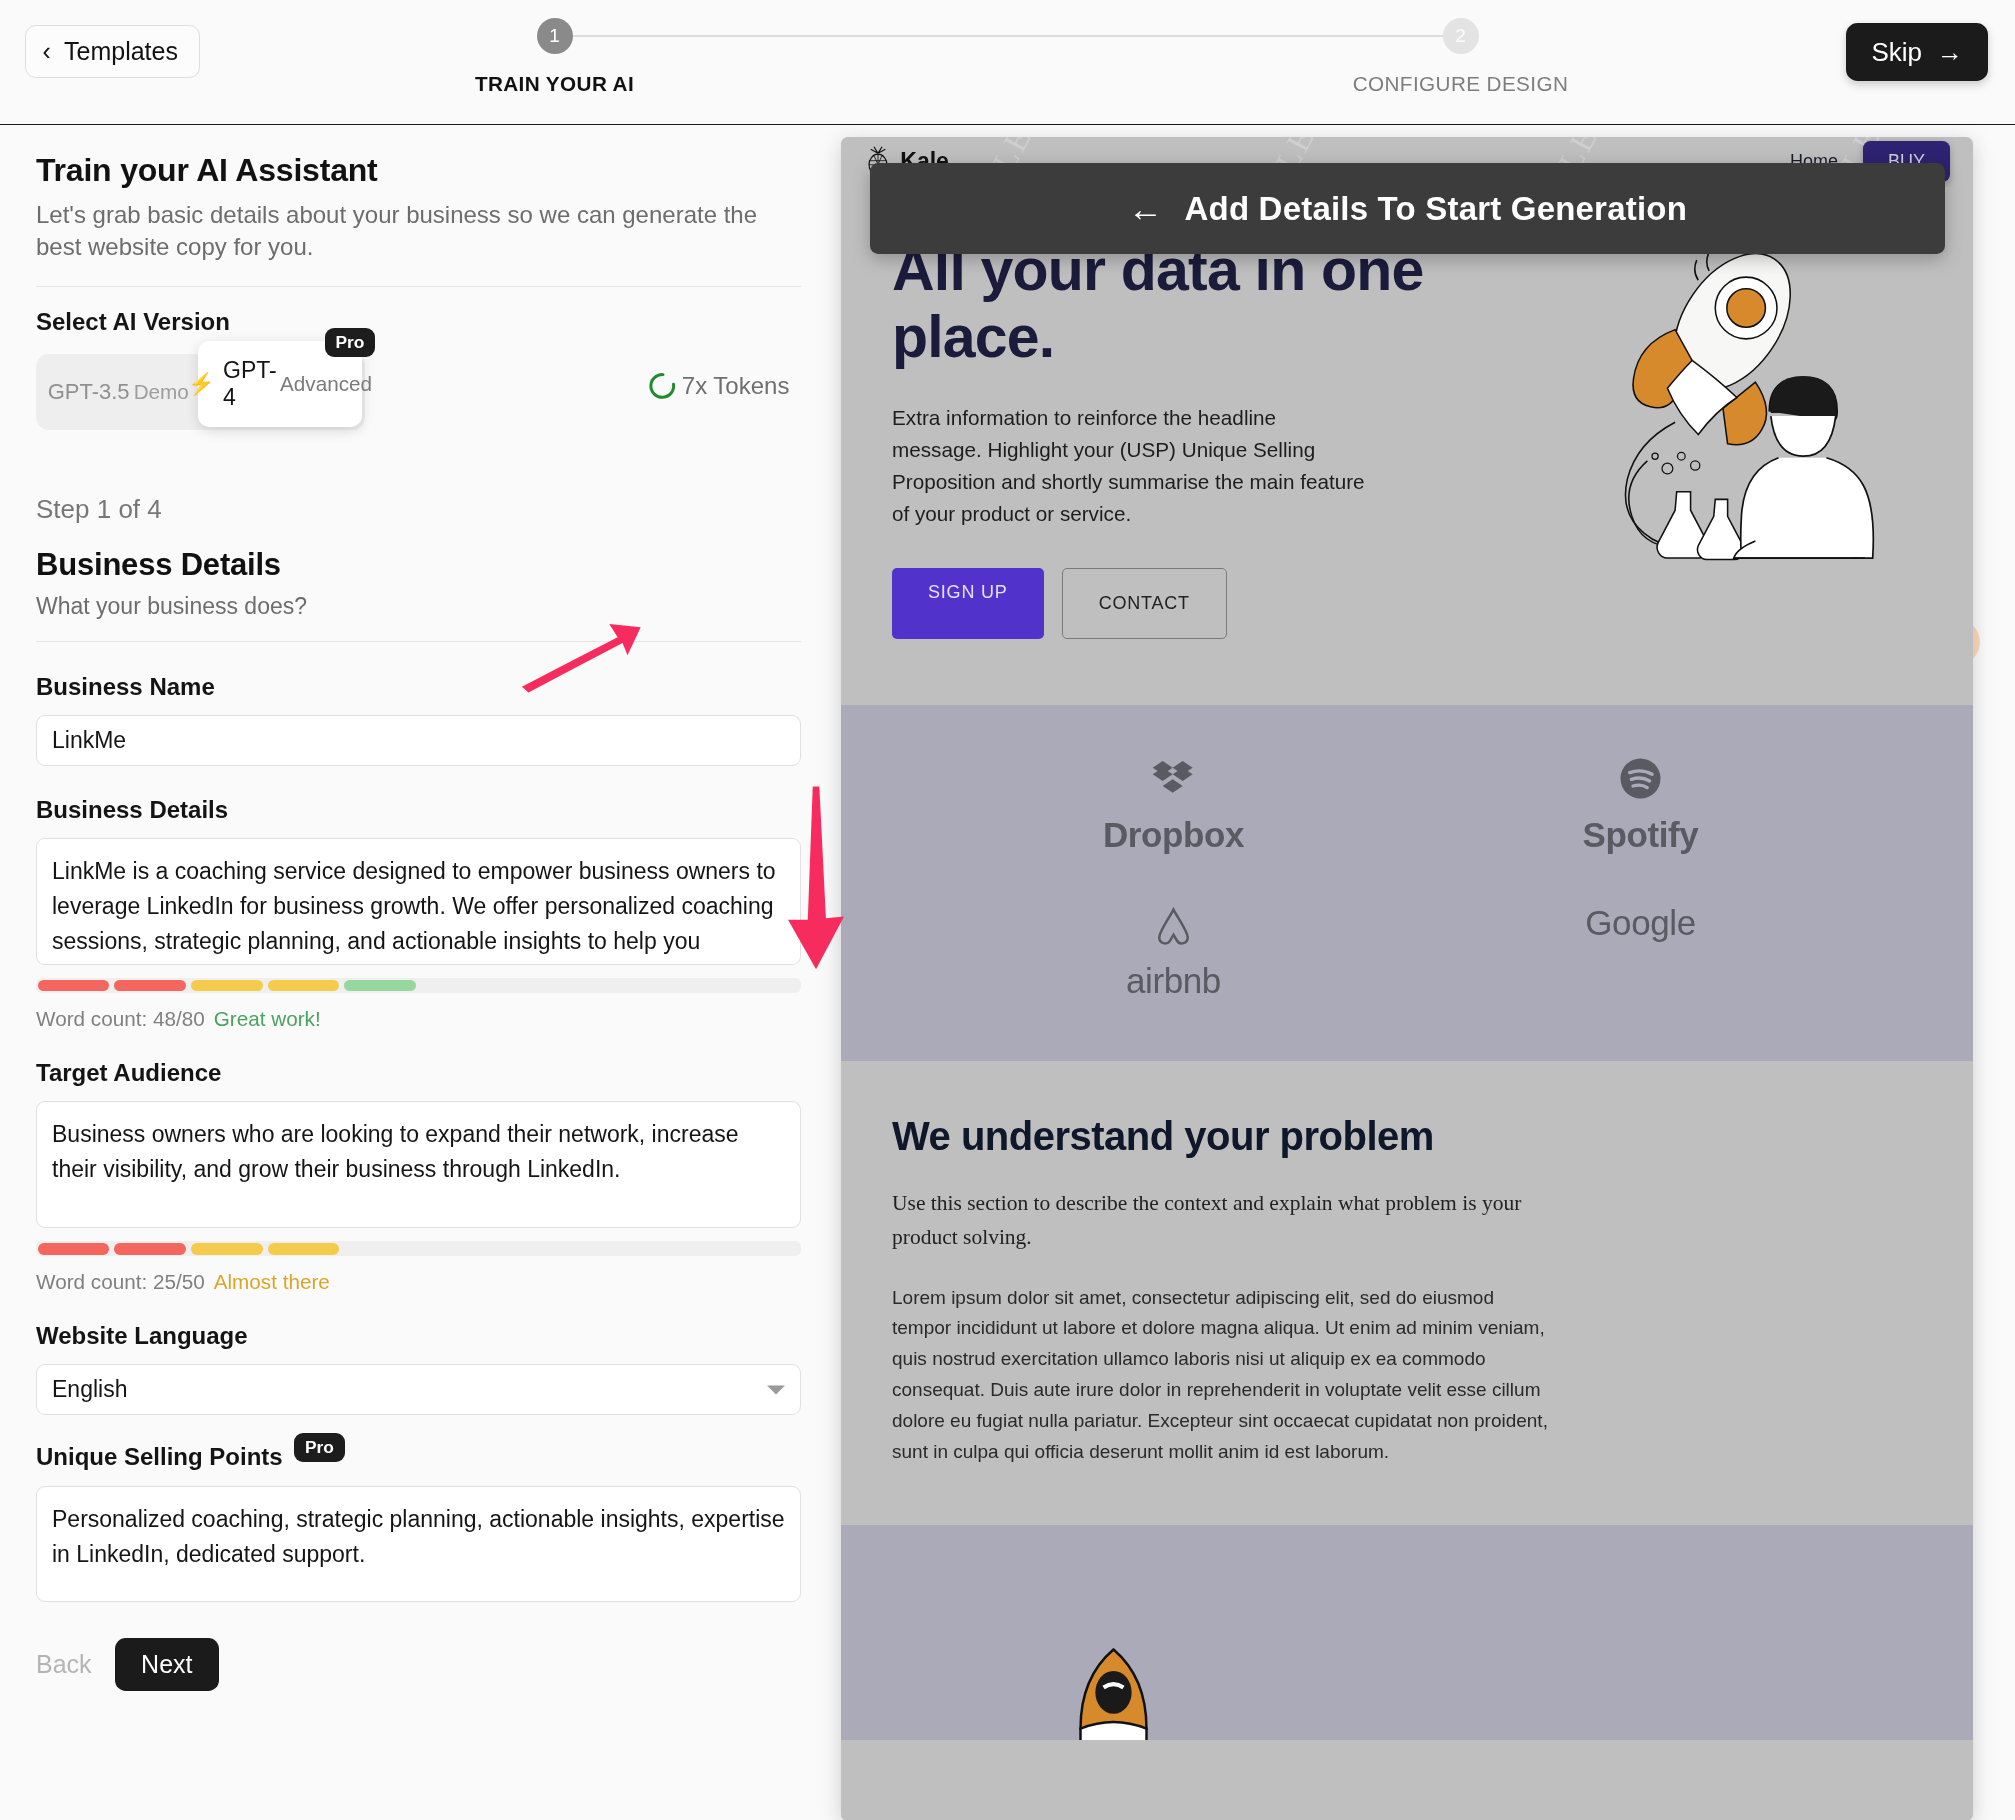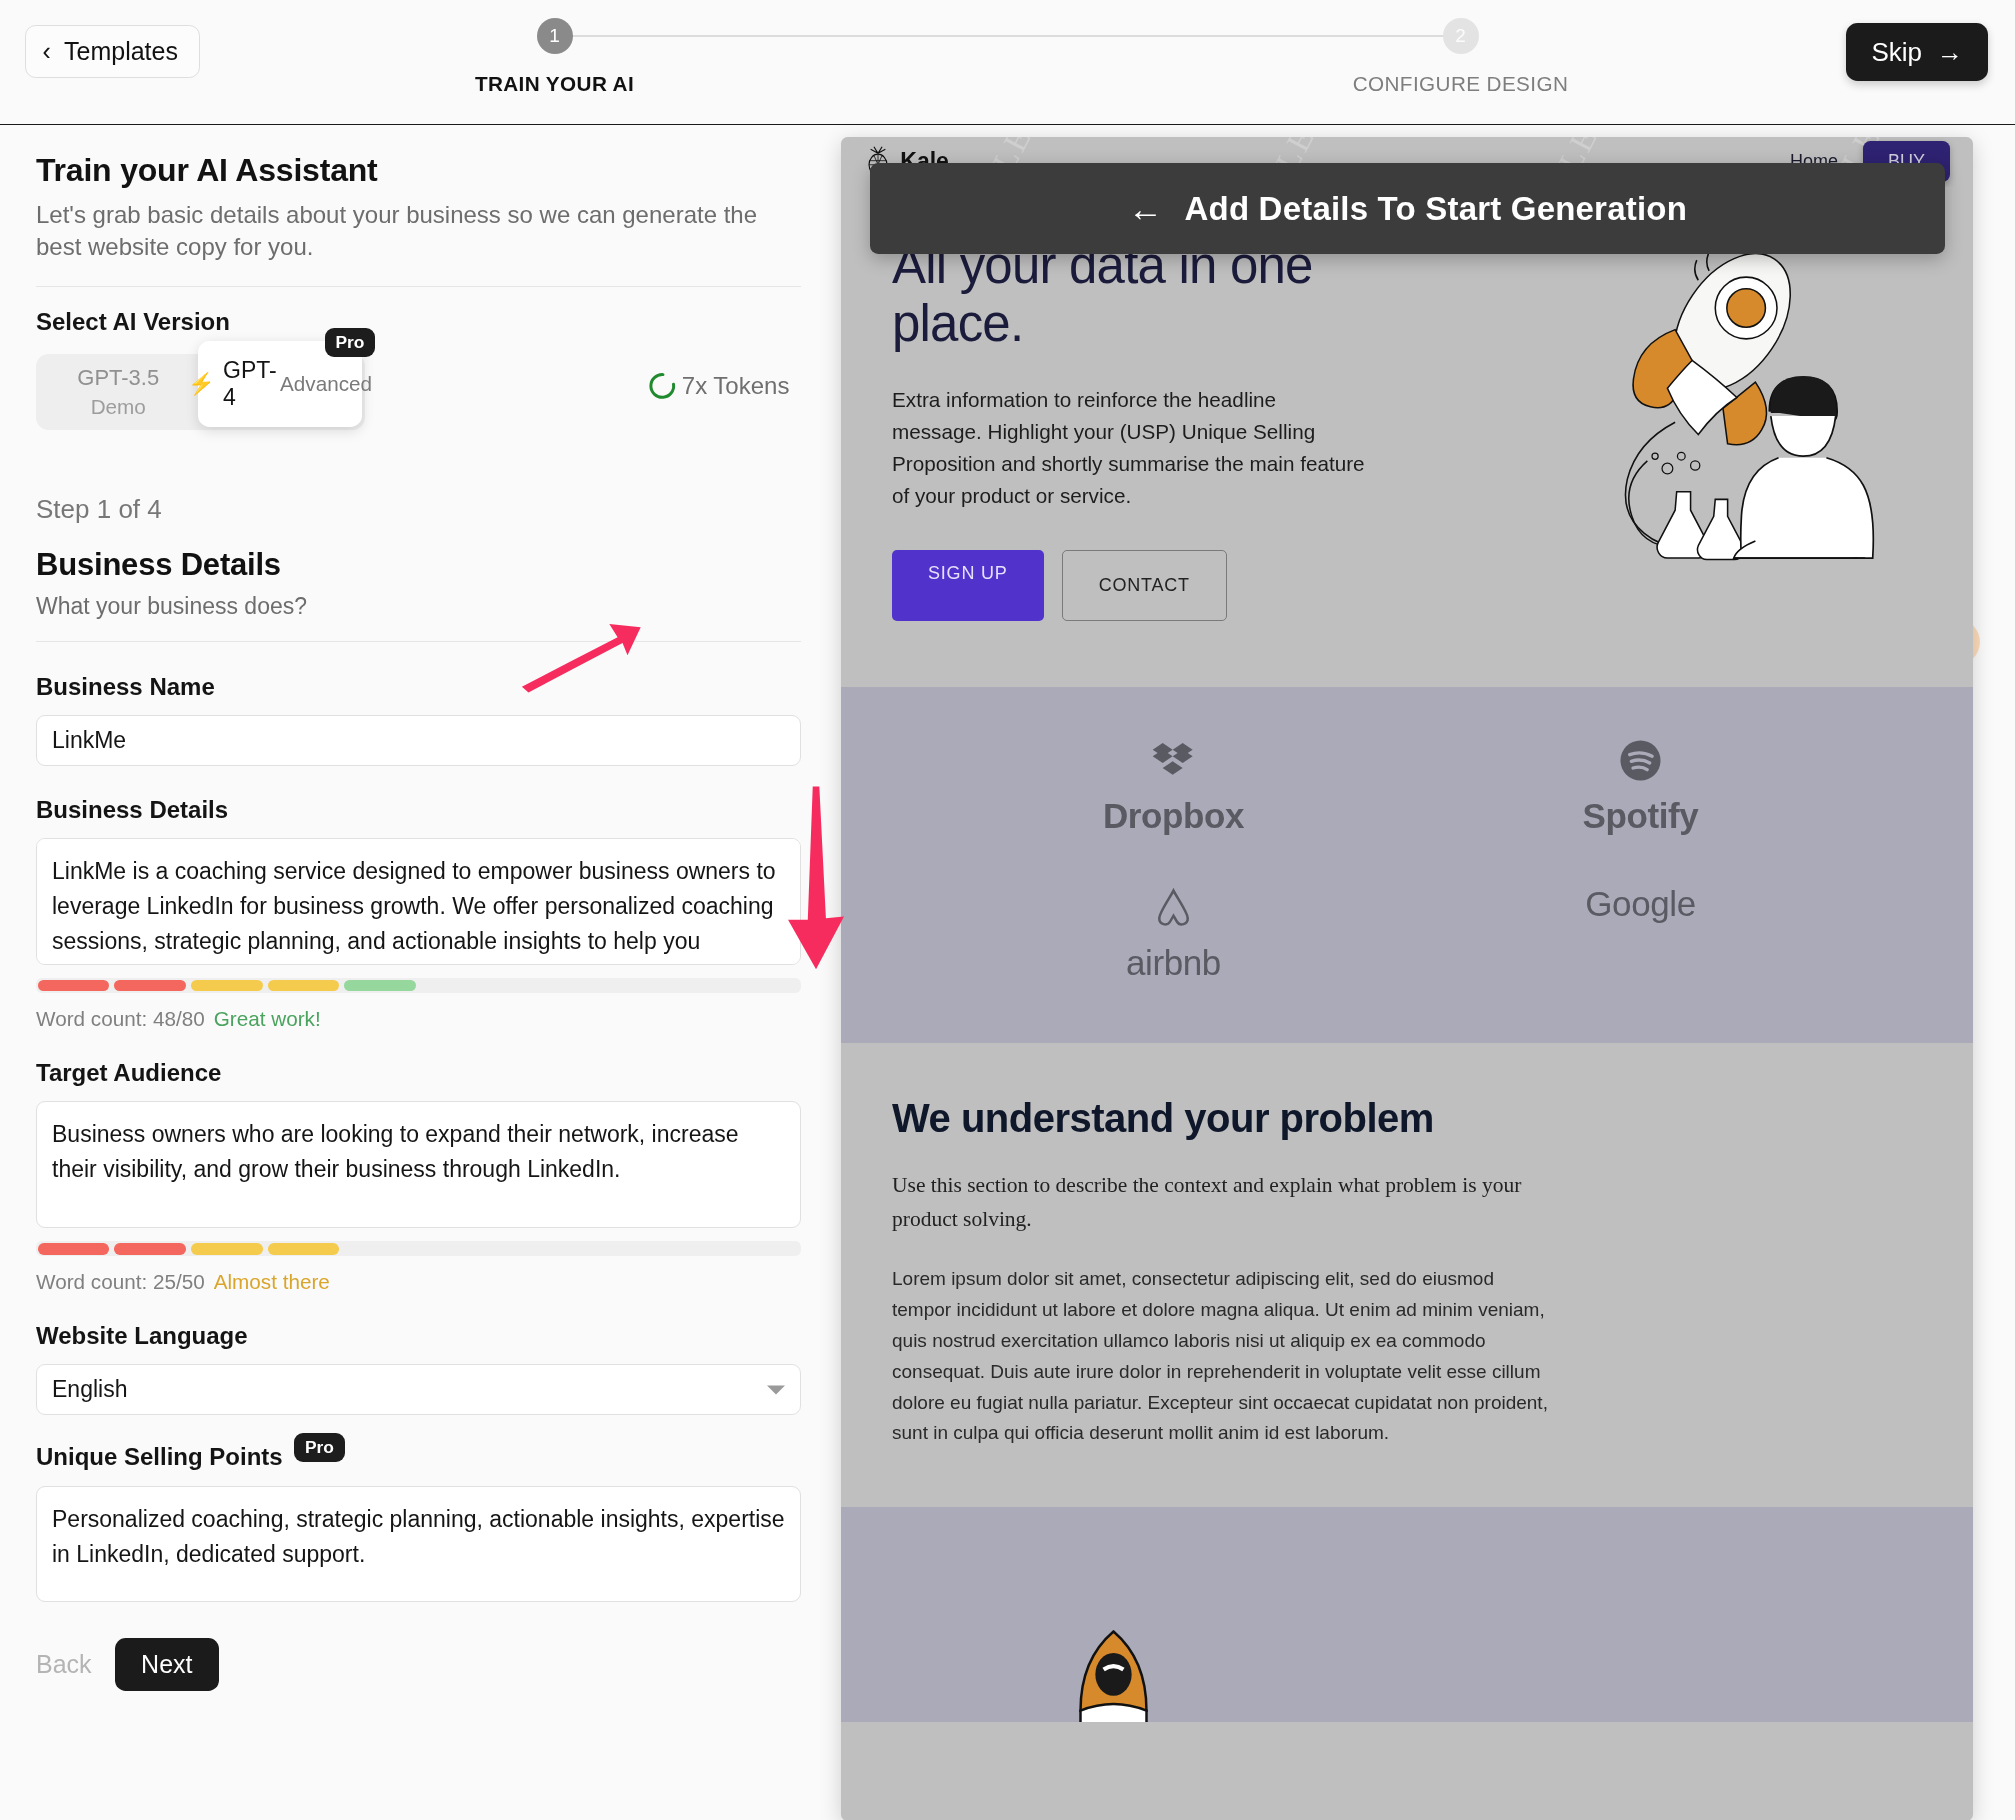--- a/index.html
+++ b/index.html
@@ -87,21 +87,21 @@
 
   .sec-label { font-size: 24px; font-weight: bold; color: #151515; margin-top: 21.5px; }
 
   .version-row { position: relative; margin-top: 18px; height: 76px; }
   .seg {
     position: absolute; left: 0; top: 0;
     display: flex; width: 329px; height: 76px;
     background: #eeeeee; border-radius: 12.4px;
   }
   .seg-item {
-    flex: 1; display: flex; flex-direction: column;
+    flex: 1; display: flex; 
     align-items: center; justify-content: center;
     gap: 4.1px; cursor: pointer;
   }
   .seg-item .t { font-size: 22px; color: #909090; }
   .seg-item .d { font-size: 20.7px; color: #9d9d9d; }
   .seg-active {
     position: absolute; left: 162px; top: -13.2px;
     width: 164px; height: 86px;
     background: #fff; border-radius: 11.6px;
     box-shadow: 0 3.3px 13.2px rgba(0,0,0,.13);
@@ -241,21 +241,21 @@
   }
 
   .hero {
     position: relative; z-index: 6;
     background: #bfbfbf;
     padding: 50px 51px 66px 51px;
     display: flex; gap: 16.5px;
   }
   .hero-left { width: 54%; }
   .hero-h1 {
-    font-size: 51px; font-weight: normal; color: #1b1b3c;
+    font-size: 59px; font-weight: bold; color: #1b1b3c;
     line-height: 1.14; letter-spacing: -0.8px;
   }
   .hero-p {
     font-size: 20.7px; color: #1d1d1d; line-height: 1.55;
     margin-top: 31px; max-width: 479px;
   }
   .hero-btns { display: flex; gap: 18px; margin-top: 38px; }
   .btn-signup {
     background: #5133cc; color: #e6e1fa;
     font-size: 18px; letter-spacing: 0.8px;

